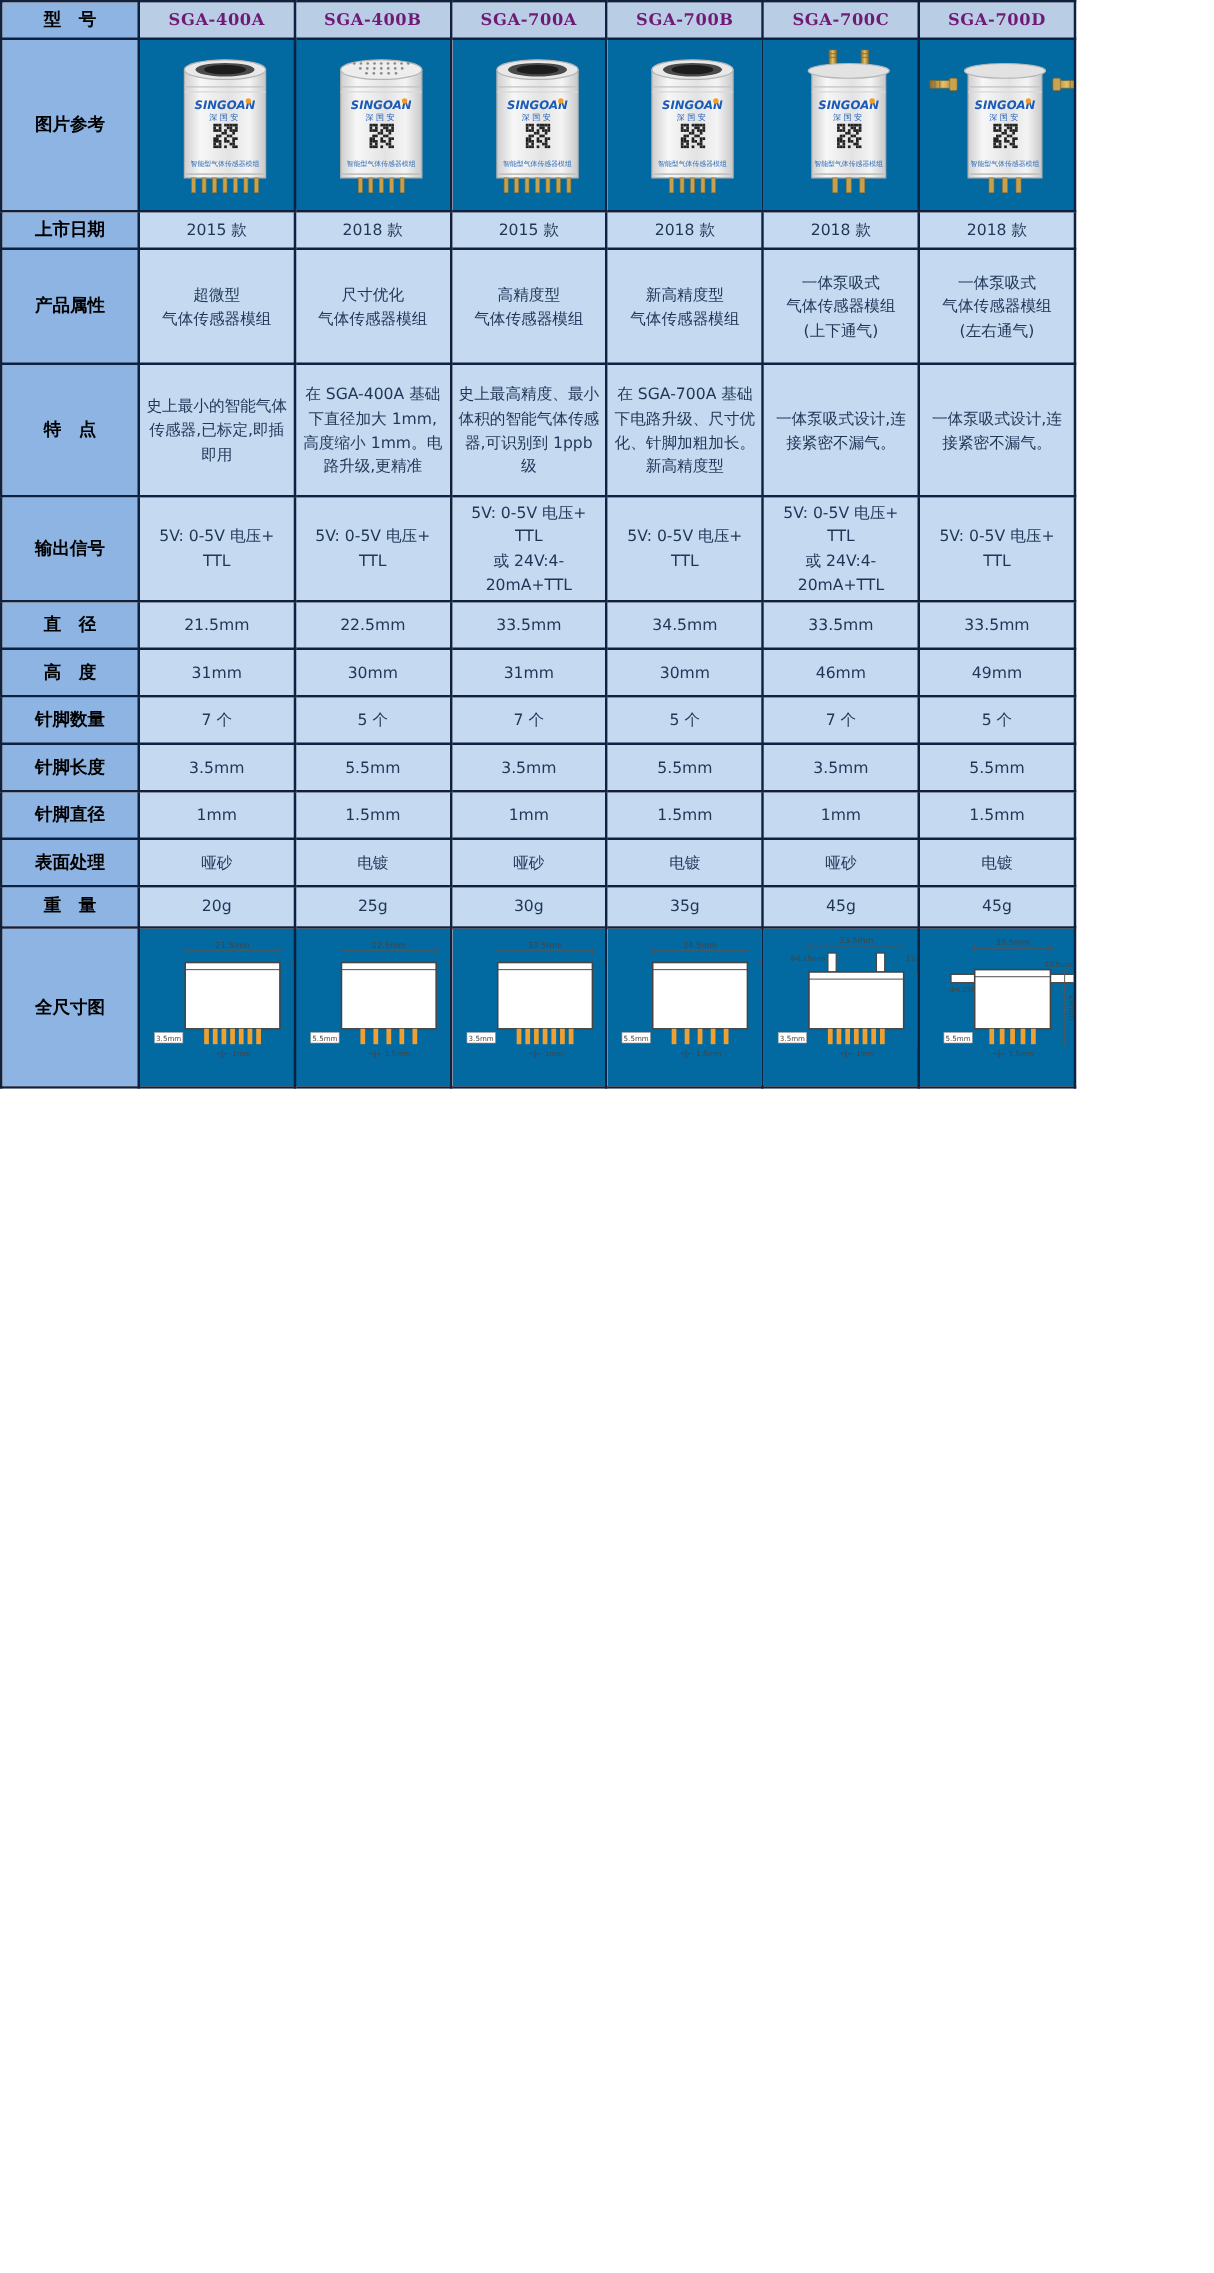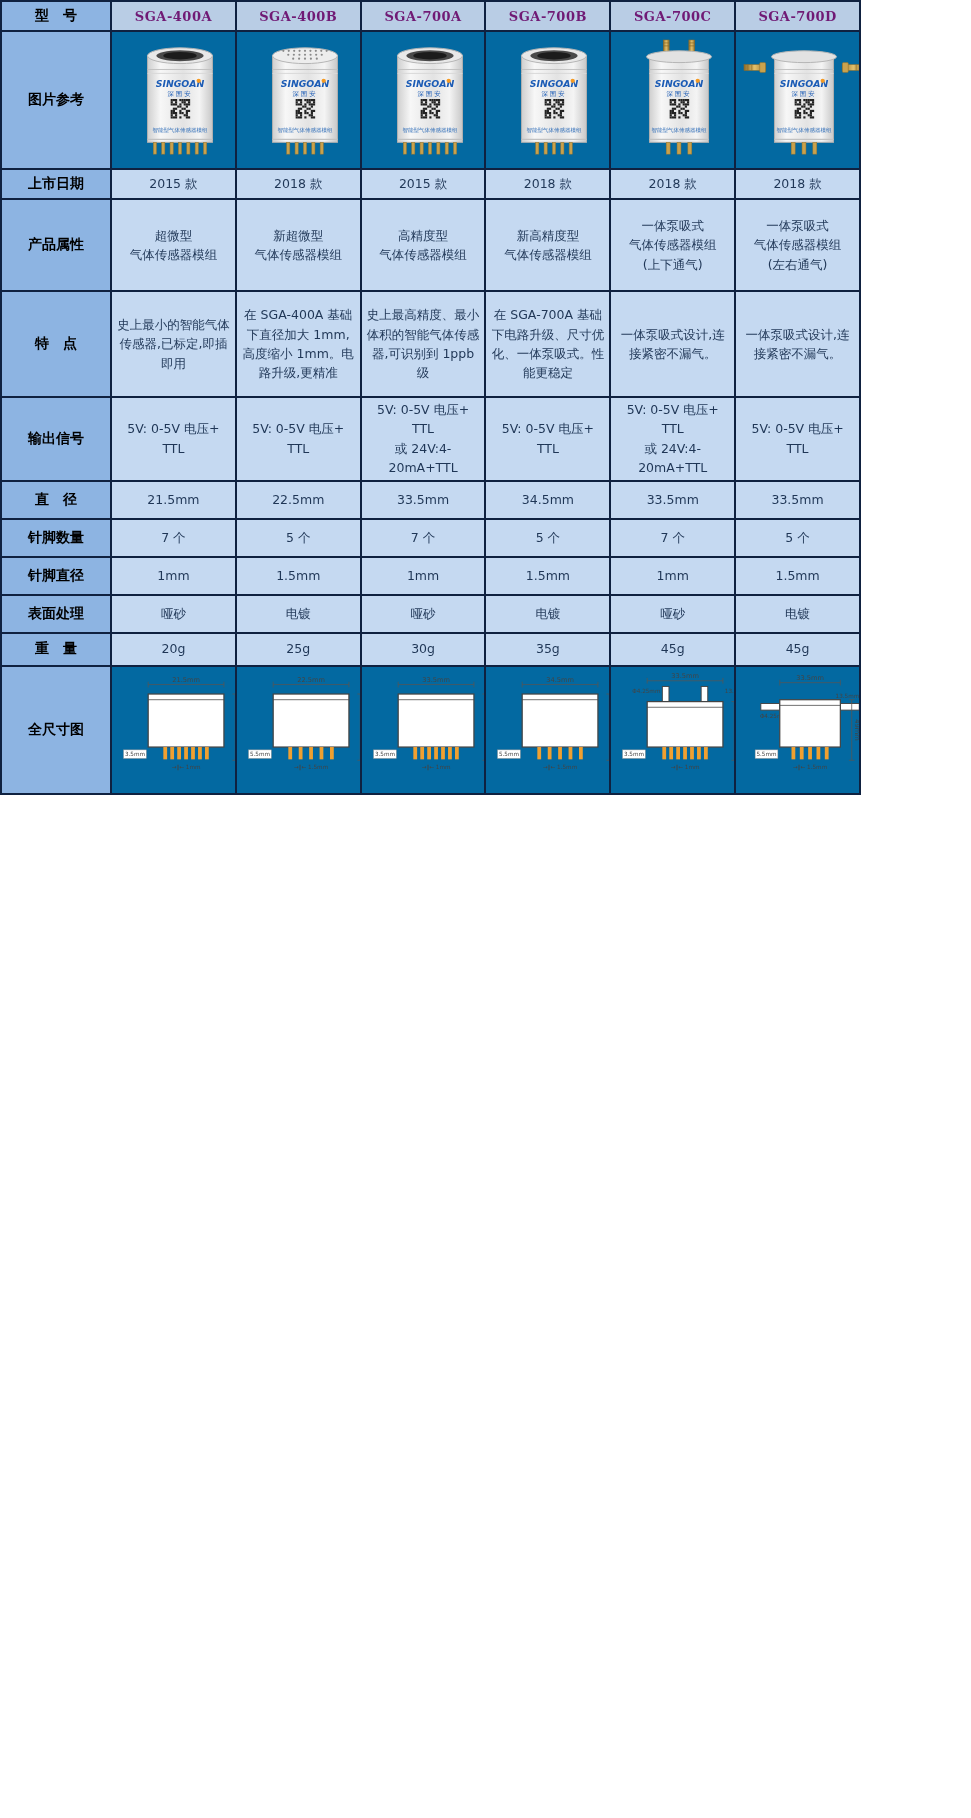--- a/index.html
+++ b/index.html
@@ -591,21 +591,21 @@
             <div class="line">2018 款</div>
           </td>
         </tr>
         <tr style="height: 92px;">
           <th class="rowlabel">产品属性</th>
           <td class="data">
             <div class="line">超微型</div>
             <div class="line">气体传感器模组</div>
           </td>
           <td class="data">
-            <div class="line">新超微型</div>
+            <div class="line">尺寸优化</div>
             <div class="line">气体传感器模组</div>
           </td>
           <td class="data">
             <div class="line">高精度型</div>
             <div class="line">气体传感器模组</div>
           </td>
           <td class="data">
             <div class="line">新高精度型</div>
             <div class="line">气体传感器模组</div>
           </td>
@@ -625,21 +625,21 @@
           <td class="data">
             <div class="line">史上最小的智能气体传感器,已标定,即插即用</div>
           </td>
           <td class="data">
             <div class="line">在 SGA-400A 基础下直径加大 1mm,高度缩小 1mm。电路升级,更精准</div>
           </td>
           <td class="data">
             <div class="line">史上最高精度、最小体积的智能气体传感器,可识别到 1ppb 级</div>
           </td>
           <td class="data">
-            <div class="line">在 SGA-700A 基础下电路升级、尺寸优化、一体泵吸式。性能更稳定</div>
+            <div class="line">在 SGA-700A 基础下电路升级、尺寸优化、针脚加粗加长。新高精度型</div>
           </td>
           <td class="data">
             <div class="line">一体泵吸式设计,连接紧密不漏气。</div>
           </td>
           <td class="data">
             <div class="line">一体泵吸式设计,连接紧密不漏气。</div>
           </td>
         </tr>
         <tr style="height: 46px;">
           <th class="rowlabel">输出信号</th>
@@ -679,38 +679,80 @@
             <div class="line">34.5mm</div>
           </td>
           <td class="data">
             <div class="line">33.5mm</div>
           </td>
           <td class="data">
             <div class="line">33.5mm</div>
           </td>
         </tr>
         <tr style="height: 38px;">
+          <th class="rowlabel">高　度</th>
+          <td class="data">
+            <div class="line">31mm</div>
+          </td>
+          <td class="data">
+            <div class="line">30mm</div>
+          </td>
+          <td class="data">
+            <div class="line">31mm</div>
+          </td>
+          <td class="data">
+            <div class="line">30mm</div>
+          </td>
+          <td class="data">
+            <div class="line">46mm</div>
+          </td>
+          <td class="data">
+            <div class="line">49mm</div>
+          </td>
+        </tr>
+        <tr style="height: 38px;">
           <th class="rowlabel">针脚数量</th>
           <td class="data">
             <div class="line">7 个</div>
           </td>
           <td class="data">
             <div class="line">5 个</div>
           </td>
           <td class="data">
             <div class="line">7 个</div>
           </td>
           <td class="data">
             <div class="line">5 个</div>
           </td>
           <td class="data">
             <div class="line">7 个</div>
           </td>
           <td class="data">
             <div class="line">5 个</div>
+          </td>
+        </tr>
+        <tr style="height: 38px;">
+          <th class="rowlabel">针脚长度</th>
+          <td class="data">
+            <div class="line">3.5mm</div>
+          </td>
+          <td class="data">
+            <div class="line">5.5mm</div>
+          </td>
+          <td class="data">
+            <div class="line">3.5mm</div>
+          </td>
+          <td class="data">
+            <div class="line">5.5mm</div>
+          </td>
+          <td class="data">
+            <div class="line">3.5mm</div>
+          </td>
+          <td class="data">
+            <div class="line">5.5mm</div>
           </td>
         </tr>
         <tr style="height: 38px;">
           <th class="rowlabel">针脚直径</th>
           <td class="data">
             <div class="line">1mm</div>
           </td>
           <td class="data">
             <div class="line">1.5mm</div>
           </td>

